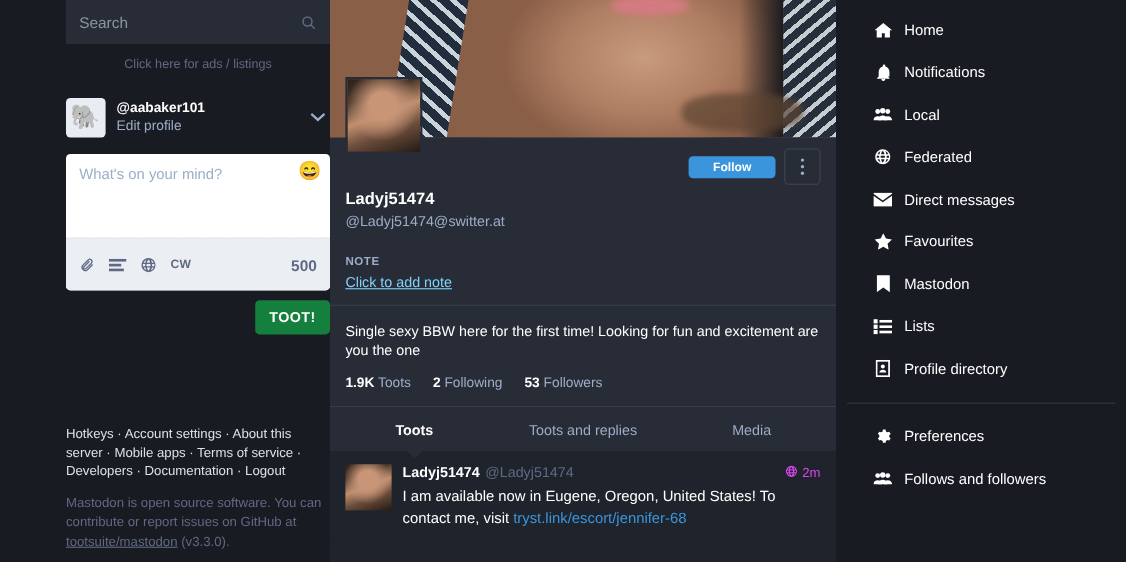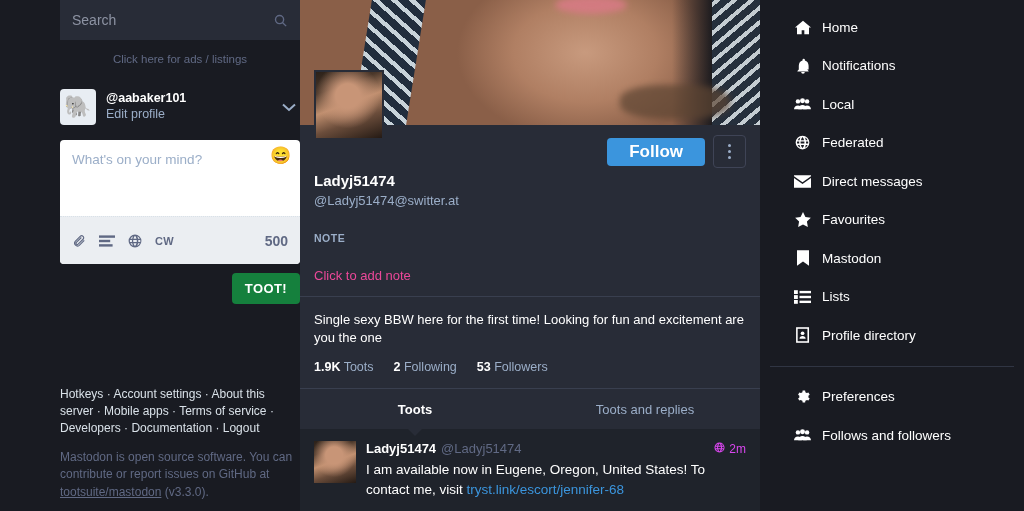--- a/index.html
+++ b/index.html
@@ -176,36 +176,36 @@
       radial-gradient(circle at 48% 36%, #c89577 0 22%, rgba(200,149,119,0) 60%),
       linear-gradient(160deg, #2b2119 0%, #4a372a 25%, #c08f6f 48%, #6b4d3b 70%, #241a14 100%);
     overflow: hidden;
   }
   .pf-actions {
     display: flex; justify-content: flex-end; align-items: center;
     gap: 8px; padding-top: 10px;
   }
   .follow-btn {
     background: #3b95dd; color: #fff; border: none;
-    font-size: 17px; font-weight: bold;
+    font-size: 11px; font-weight: bold;
     padding: 4px 22px; border-radius: 4px; cursor: pointer;
     font-family: "Liberation Sans", sans-serif;
   }
   .kebab-btn {
     width: 33px; height: 33px;
     border: 1px solid #3f4456; border-radius: 4px;
     background: transparent; cursor: pointer;
     display: flex; flex-direction: column; align-items: center; justify-content: center; gap: 3px;
   }
   .kebab-dot { width: 3px; height: 3px; background: #9baec8; border-radius: 50%; }
 
   .pf-name { color: #fff; font-size: 15px; font-weight: bold; margin-top: 4px; }
   .pf-handle { color: #9baec8; font-size: 13px; margin-top: 4px; }
   .pf-note-label { color: #9baec8; font-size: 10.5px; font-weight: bold; letter-spacing: .5px; margin-top: 24px; }
-  .pf-note-placeholder { color: #ec4899; font-size: 13px; margin-top: 24px; padding-bottom: 13px; }
+  .pf-note-placeholder { color: #7dd3fc; font-size: 13px; margin-top: 5px; padding-bottom: 13px; text-decoration: underline; }
 
   .pf-bio-wrap { border-top: 1px solid #393f4f; margin: 0 -14px; padding: 14px; }
   .pf-bio { color: #fff; font-size: 13px; line-height: 1.4; }
   .pf-stats { display: flex; gap: 20px; margin-top: 13px; font-size: 12.5px; }
   .stat-num { color: #fff; font-weight: bold; }
   .stat-lbl { color: #9baec8; }
 
   .tabs {
     display: flex; background: #282c37;
     border-top: 1px solid #393f4f;
@@ -378,20 +378,21 @@
             <span class="stat-num">53</span>
             <span class="stat-lbl">Followers</span>
           </div>
         </div>
       </div>
     </div>
 
     <div class="tabs">
       <div class="tab active">Toots</div>
       <div class="tab">Toots and replies</div>
+      <div class="tab">Media</div>
     </div>
 
     <div class="timeline">
       <div class="status-row">
         <div class="status-avatar"></div>
         <div class="status-body">
           <div class="status-head">
             <span class="st-name">Ladyj51474</span>
             <span class="st-handle">@Ladyj51474</span>
             <span class="st-meta">

